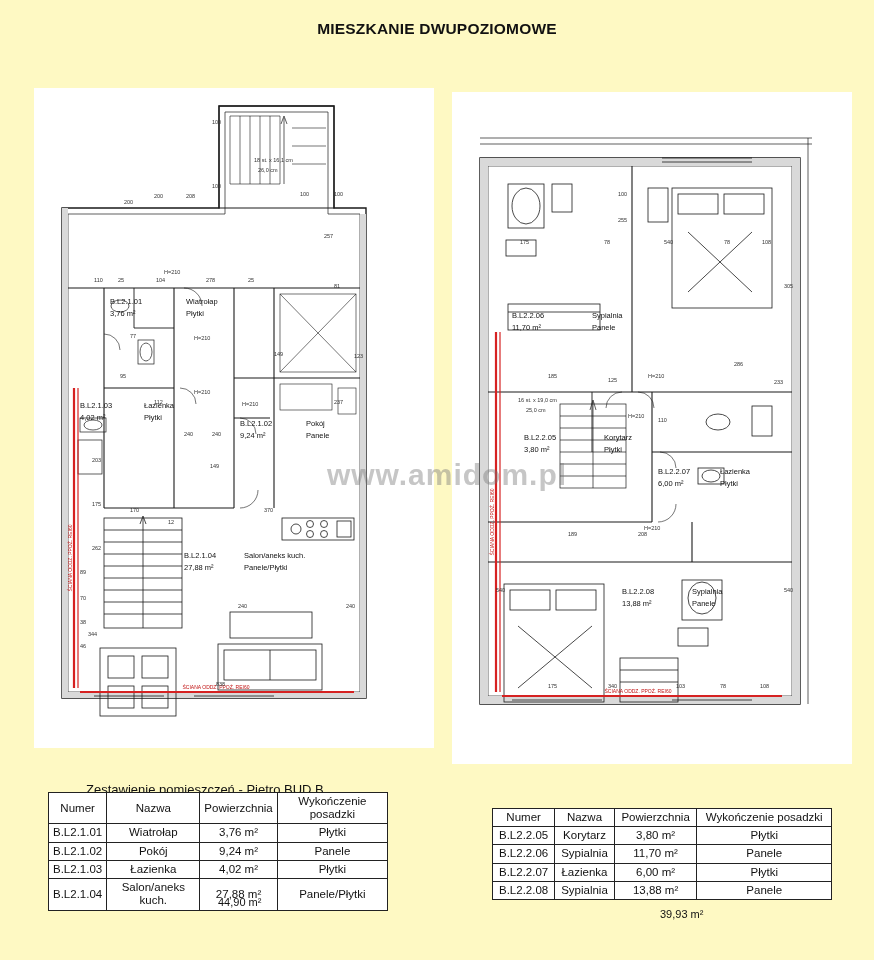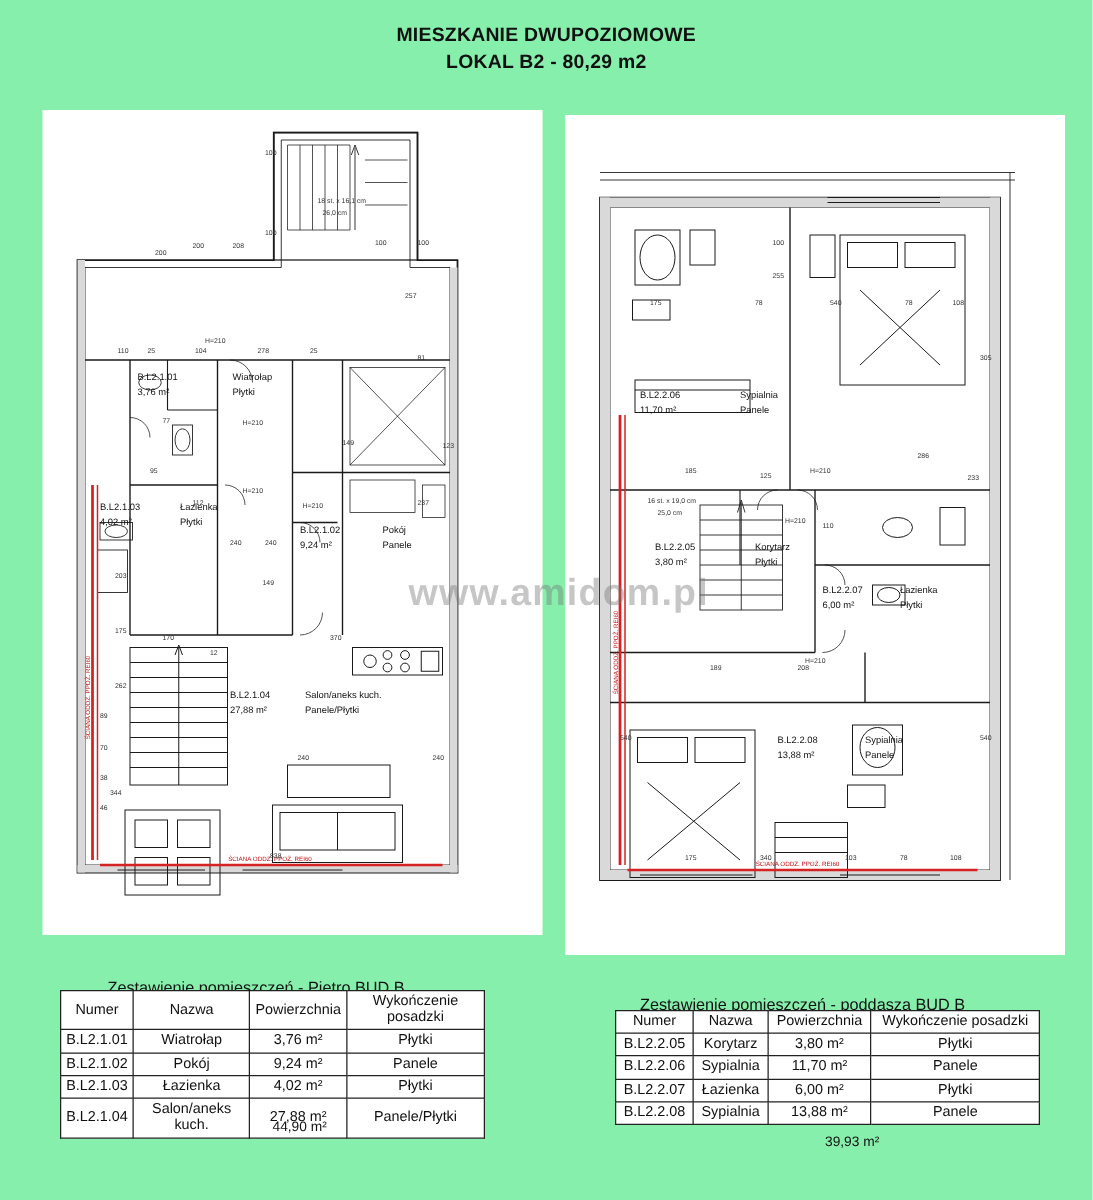--- a/index.html
+++ b/index.html
@@ -5,21 +5,21 @@
   * { box-sizing: border-box; }
   html, body {
     margin: 0; padding: 0;
     background: #ffffff;
     font-family: "Liberation Sans", sans-serif;
   }
   #page {
     position: relative;
     width: 874px;
     height: 960px;
-    background: #86efac;
+    background: #fef9c3;
     overflow: hidden;
   }
   
   .main-title {
     position: absolute;
     left: 0; right: 0;
     text-align: center;
     font-size: 15.5px;
     font-weight: bold;
     color: #111;
@@ -105,21 +105,20 @@
   .rm-fin  { font: 7.5px "Liberation Sans", sans-serif; }
   .dim     { font: 5.5px "Liberation Sans", sans-serif; fill:#333; }
   .firewall{ font: 5px "Liberation Sans", sans-serif; fill:#c01010; }
 </style>
 </head>
 <body>
 
 <div id="page">
 
   <div class="main-title" id="title-line1">MIESZKANIE DWUPOZIOMOWE</div>
-  <div class="main-title" id="title-line2">LOKAL B2 - 80,29 m2</div>
 
   <div class="floor-label" id="label-left">I PIĘTRO</div>
   <div class="floor-label" id="label-right">PODDASZE</div>
 
   <div class="plan" id="plan-left">
     <svg width="400" height="660" viewBox="0 0 400 660" xmlns="http://www.w3.org/2000/svg">
       <g stroke="#1a1a1a" fill="none" stroke-width="1">
 
         <path d="M28,610 L28,120 L185,120 L185,18 L300,18 L300,120 L332,120 L332,610 Z" stroke-width="1.4"></path>
 
@@ -506,21 +505,20 @@
       <tr>
         <td>B.L2.1.04</td>
         <td>Salon/aneks kuch.</td>
         <td>27,88 m²</td>
         <td>Panele/Płytki</td>
       </tr>
     </tbody>
   </table>
   <div class="sum" id="sum-left">44,90 m²</div>
 
-  <div class="tbl-caption" id="cap-right">Zestawienie pomieszczeń - poddasza BUD B</div>
   <table class="sched" id="tbl-right">
     <thead>
       <tr>
         <th>Numer</th>
         <th>Nazwa</th>
         <th>Powierzchnia</th>
         <th>Wykończenie posadzki</th>
       </tr>
     </thead>
     <tbody>

